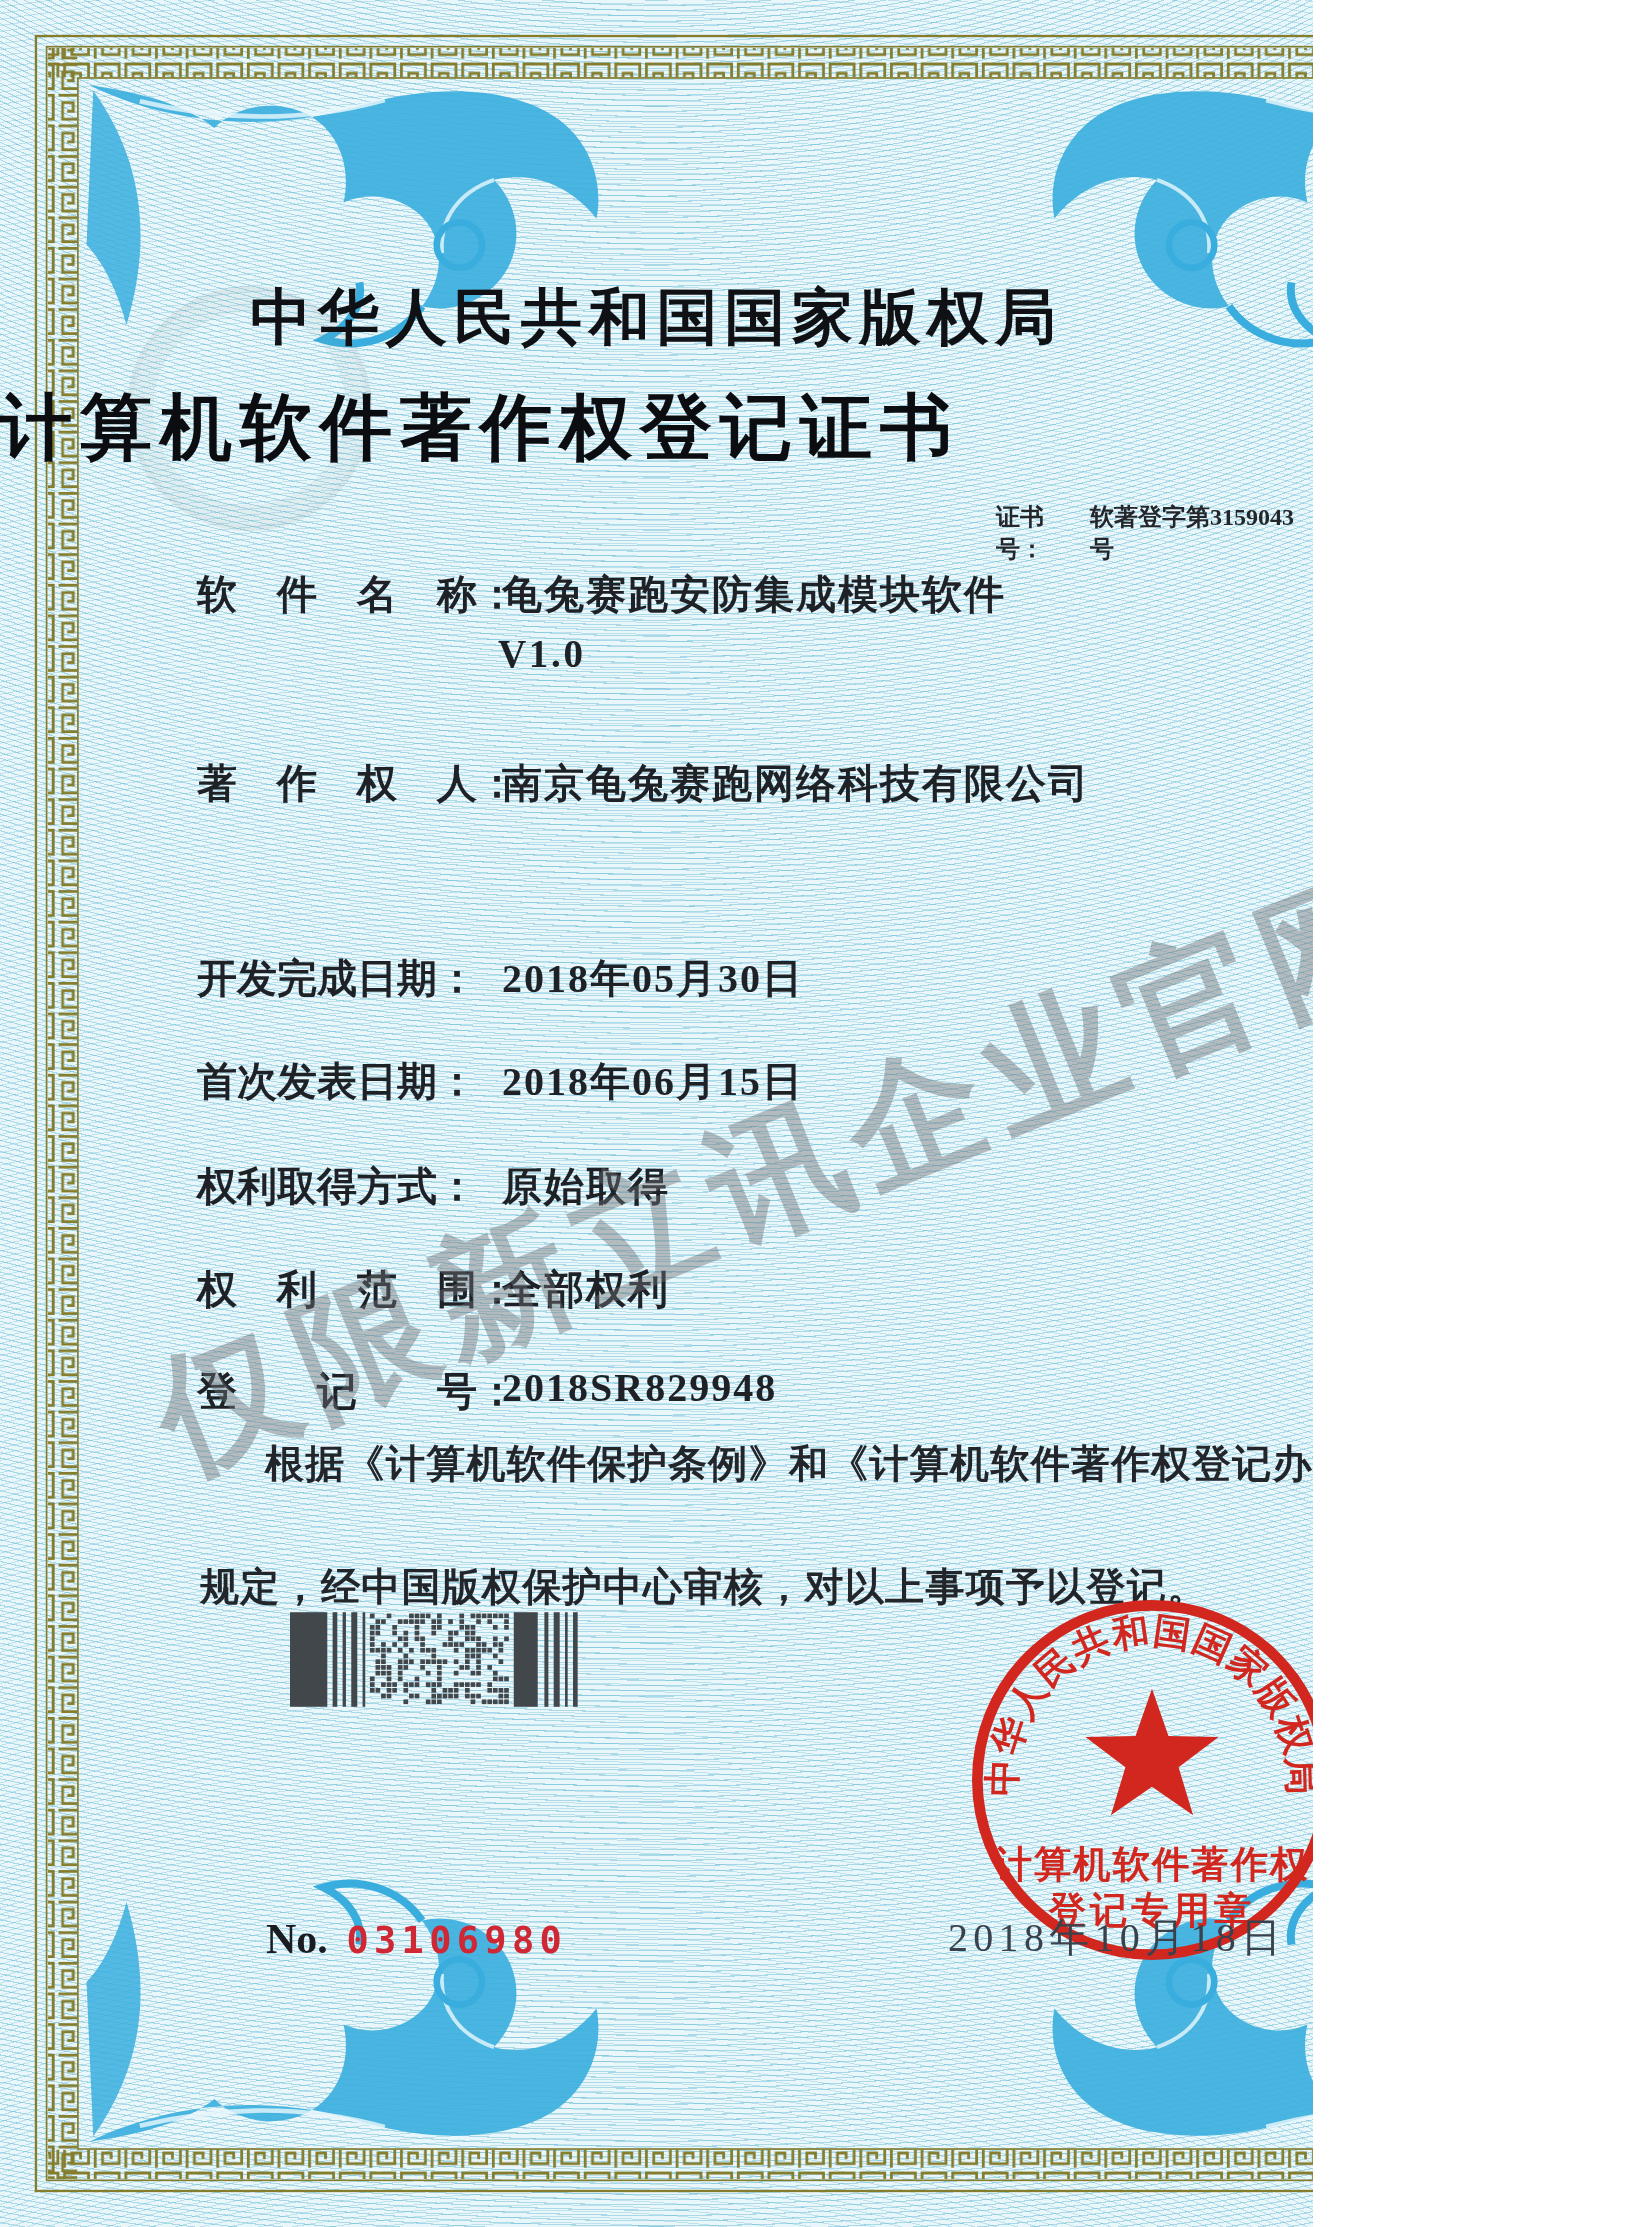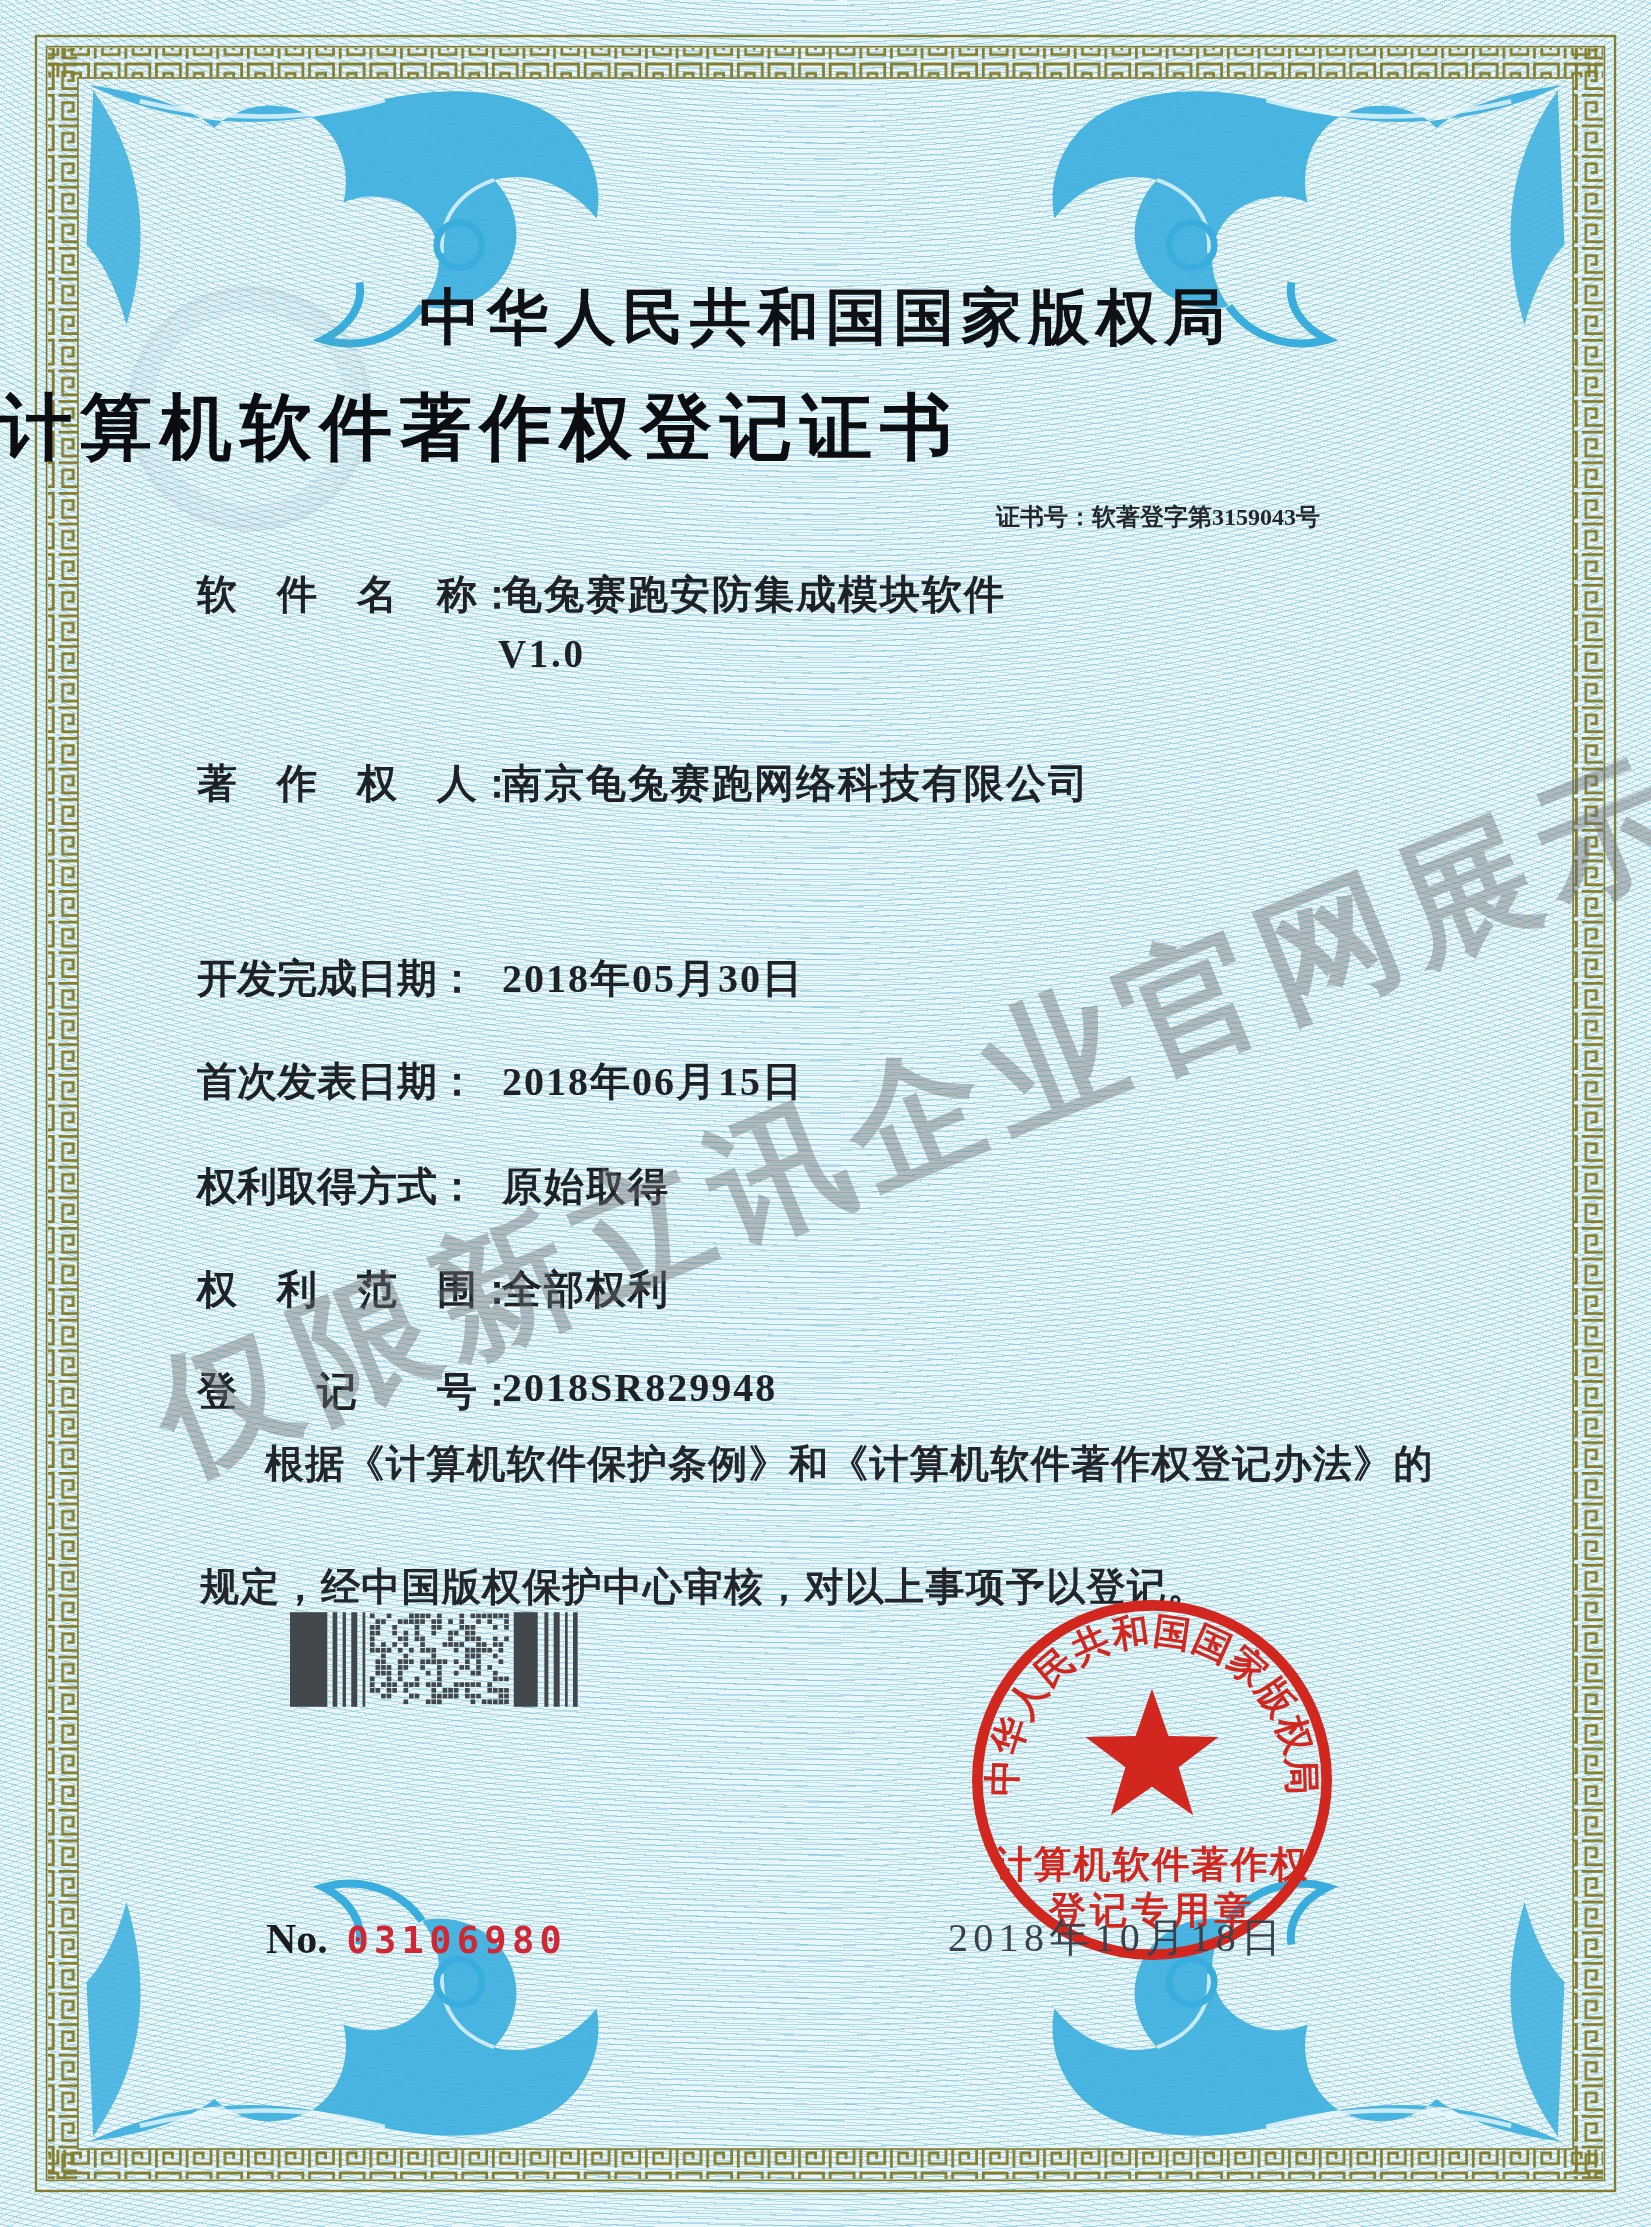--- a/index.html
+++ b/index.html
@@ -1,18 +1,18 @@
 <!DOCTYPE html>
 <html style="font-size:10.7px"><head>
 <meta charset="utf-8">
 <style>
   html,body{margin:0;padding:0;}
   .page{
     position:relative;
-    width:1651px;height:2227px;
+    width:1313px;height:2227px;
     overflow:hidden;
     background-color:#e9f6fa;
     background-image:
       repeating-radial-gradient(circle at 50% -55%, rgba(47,162,198,.34) 0 1.1px, rgba(47,162,198,0) 1.1px 5.3px),
       repeating-radial-gradient(circle at 42% 168%, rgba(47,162,198,.24) 0 1px, rgba(47,162,198,0) 1px 6px);
     font-family:"Liberation Serif","DejaVu Serif",serif;
   }
   .frame{position:absolute;left:0;top:0;}
   .ghost-seal{
     position:absolute;left:127px;top:286px;width:233px;height:233px;border-radius:50%;

